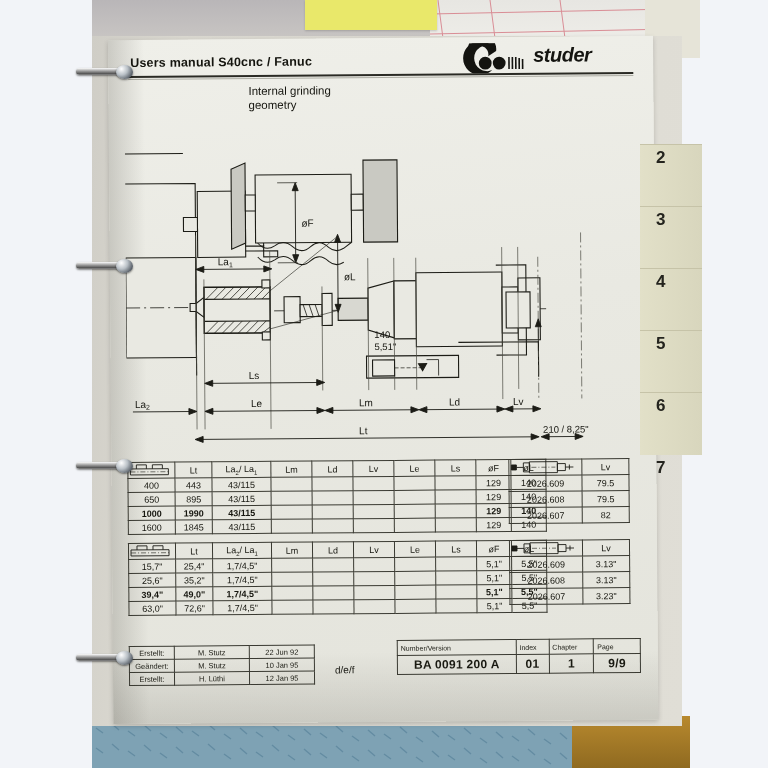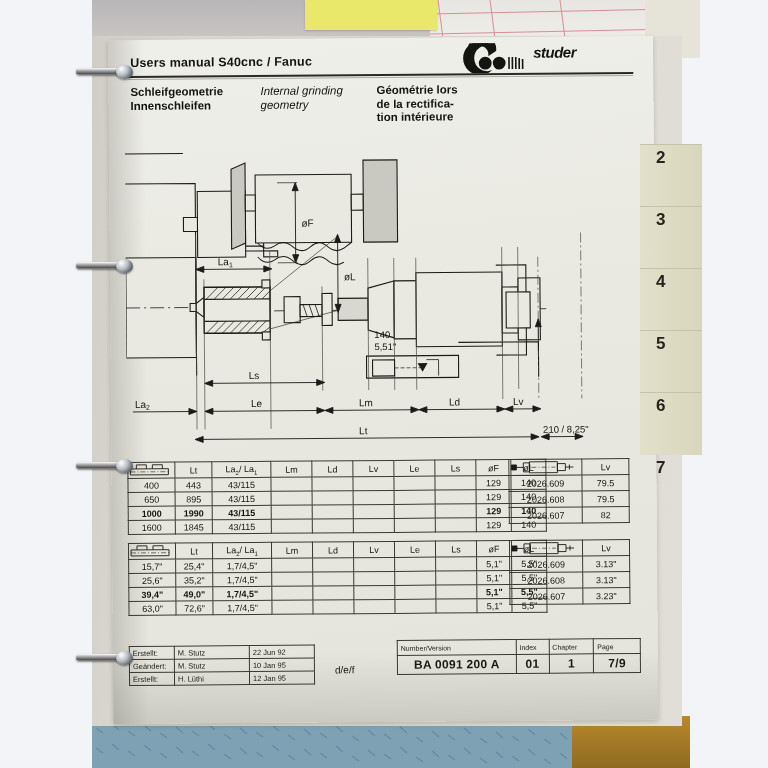--- a/index.html
+++ b/index.html
@@ -60,26 +60,26 @@
 
   
   .doc{position:absolute;left:0;top:0;width:545px;height:684px;color:#15150f;}
 
   .hdr-title{position:absolute;left:22px;top:16px;font-size:12.5px;font-weight:bold;
      letter-spacing:.2px;}
   .hdr-rule{position:absolute;left:20px;top:36px;width:505px;height:1.6px;background:#2a2a24;}
   .hdr-rule2{position:absolute;left:20px;top:39px;width:505px;height:.8px;background:#6d6d62;opacity:.5;}
 
   .logo{position:absolute;left:350px;top:6px;width:175px;height:30px;}
-  .logo-word{position:absolute;left:75px;top:1px;font-size:15px;font-weight:bold;
+  .logo-word{position:absolute;left:75px;top:1px;font-size:20px;font-weight:bold;
      font-style:italic;letter-spacing:-.5px;color:#141410;}
 
   .subcol{position:absolute;font-size:11.5px;line-height:13.5px;font-weight:bold;}
   .subcol.c1{left:22px;top:46px;}
-  .subcol.c2{left:152px;top:46px;font-style:italic;font-weight:normal;}
+  .subcol.c2{left:140px;top:46px;font-weight:normal;}
   .subcol.c3{left:268px;top:46px;}
 
   
   .draw{position:absolute;left:16px;top:100px;width:512px;height:330px;}
 
   
   .tbl{position:absolute;border-collapse:collapse;font-size:9px;color:#16160f;}
   .tbl td,.tbl th{border:1px solid #3a3a32;padding:0;text-align:center;
      font-weight:normal;font-size:9px;height:13px;}
   .tbl th{height:15px;}
@@ -90,21 +90,21 @@
   .tblC{left:397px;top:422px;}
   .tblD{left:397px;top:503px;}
 
   .colhdr-ico{width:46px;}
   .c-lt{width:36px;} .c-la{width:58px;} .c-gen{width:40px;} .c-d{width:34px;}
   .c-part{width:72px;} .c-lv{width:46px;}
 
   
   .foot{position:absolute;left:16px;top:600px;width:512px;height:46px;}
   .ftbl{position:absolute;border-collapse:collapse;font-size:7.5px;color:#1a1a12;}
-  .ftbl td{border:1px solid #3a3a32;padding:0 3px;height:12px;white-space:nowrap;}
+  .ftbl td{border:1px solid #3a3a32;padding:0 3px;height:12px;white-space:nowrap;text-align:center;}
   .fL{left:0;top:6px;}
   .fR{left:268px;top:2px;}
   .fR td{height:14px;text-align:center;}
   .fR .big{font-size:12px;font-weight:bold;height:18px;letter-spacing:.3px;}
   .fR .lbl{font-size:7px;text-align:left;padding-left:3px;}
   svg{display:block;}
   text{font-family:"Liberation Sans",sans-serif;}
 </style>
 </head>
 <body>
@@ -173,32 +173,23 @@
             <rect x="50" y="14" width="1.6" height="12"></rect>
             <rect x="53.4" y="14" width="1.6" height="12"></rect>
             <rect x="56.8" y="14" width="1.6" height="12"></rect>
             <rect x="60.2" y="15" width="1.6" height="11"></rect>
             <rect x="63.6" y="16" width="1.6" height="10"></rect>
           </g>
         </svg>
         <div class="logo-word">studer</div>
       </div>
 
-      <div class="subcol c1">
-        <div>Schleifgeometrie</div>
-        <div>Innenschleifen</div>
-      </div>
       <div class="subcol c2">
         <div>Internal grinding</div>
         <div>geometry</div>
-      </div>
-      <div class="subcol c3">
-        <div>Géométrie lors</div>
-        <div>de la rectifica-</div>
-        <div>tion intérieure</div>
       </div>
 
       <div class="draw">
         <svg width="512" height="330" viewBox="0 0 512 330">
           <g stroke="#1c1c16" fill="none" stroke-width="1.1" shape-rendering="geometricPrecision">
 
             <path d="M0 44 L70 44 L70 130"></path>
             <path d="M0 14 L58 14"></path>
 
             <rect x="72" y="52" width="48" height="66" fill="#e9e9e2"></rect>
@@ -618,21 +609,21 @@
               <tr>
             <td class="lbl" style="width:124px">Number/Version</td>
             <td class="lbl" style="width:30px">Index</td>
             <td class="lbl" style="width:44px">Chapter</td>
             <td class="lbl" style="width:50px">Page</td>
           </tr>
           <tr>
             <td class="big">BA 0091 200 A</td>
             <td class="big">01</td>
             <td class="big">1</td>
-            <td class="big">7/9</td>
+            <td class="big">9/9</td>
           </tr>
         </tbody>
           </table>
       </div>
 
     </div>
   </div>
 
   <div class="ring" style="left:76px;top:64px">
       <div class="bar"></div>

